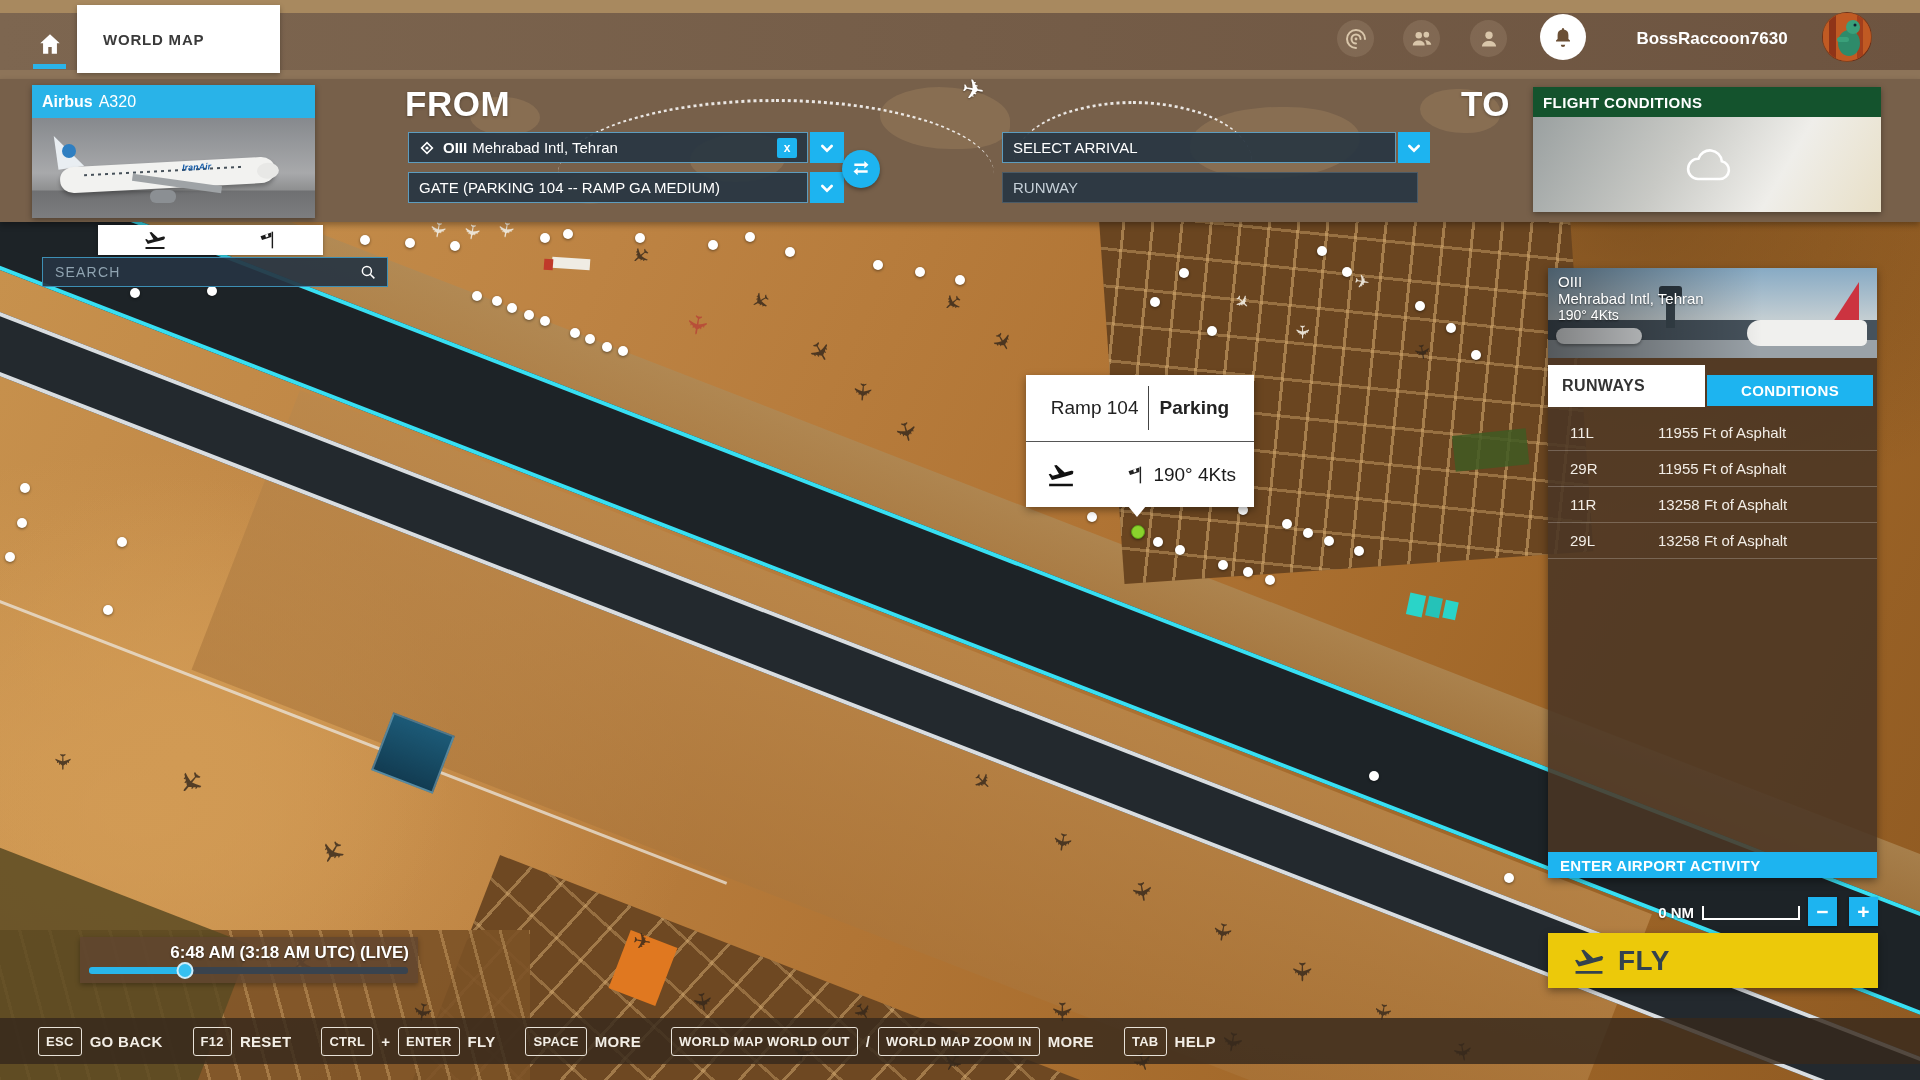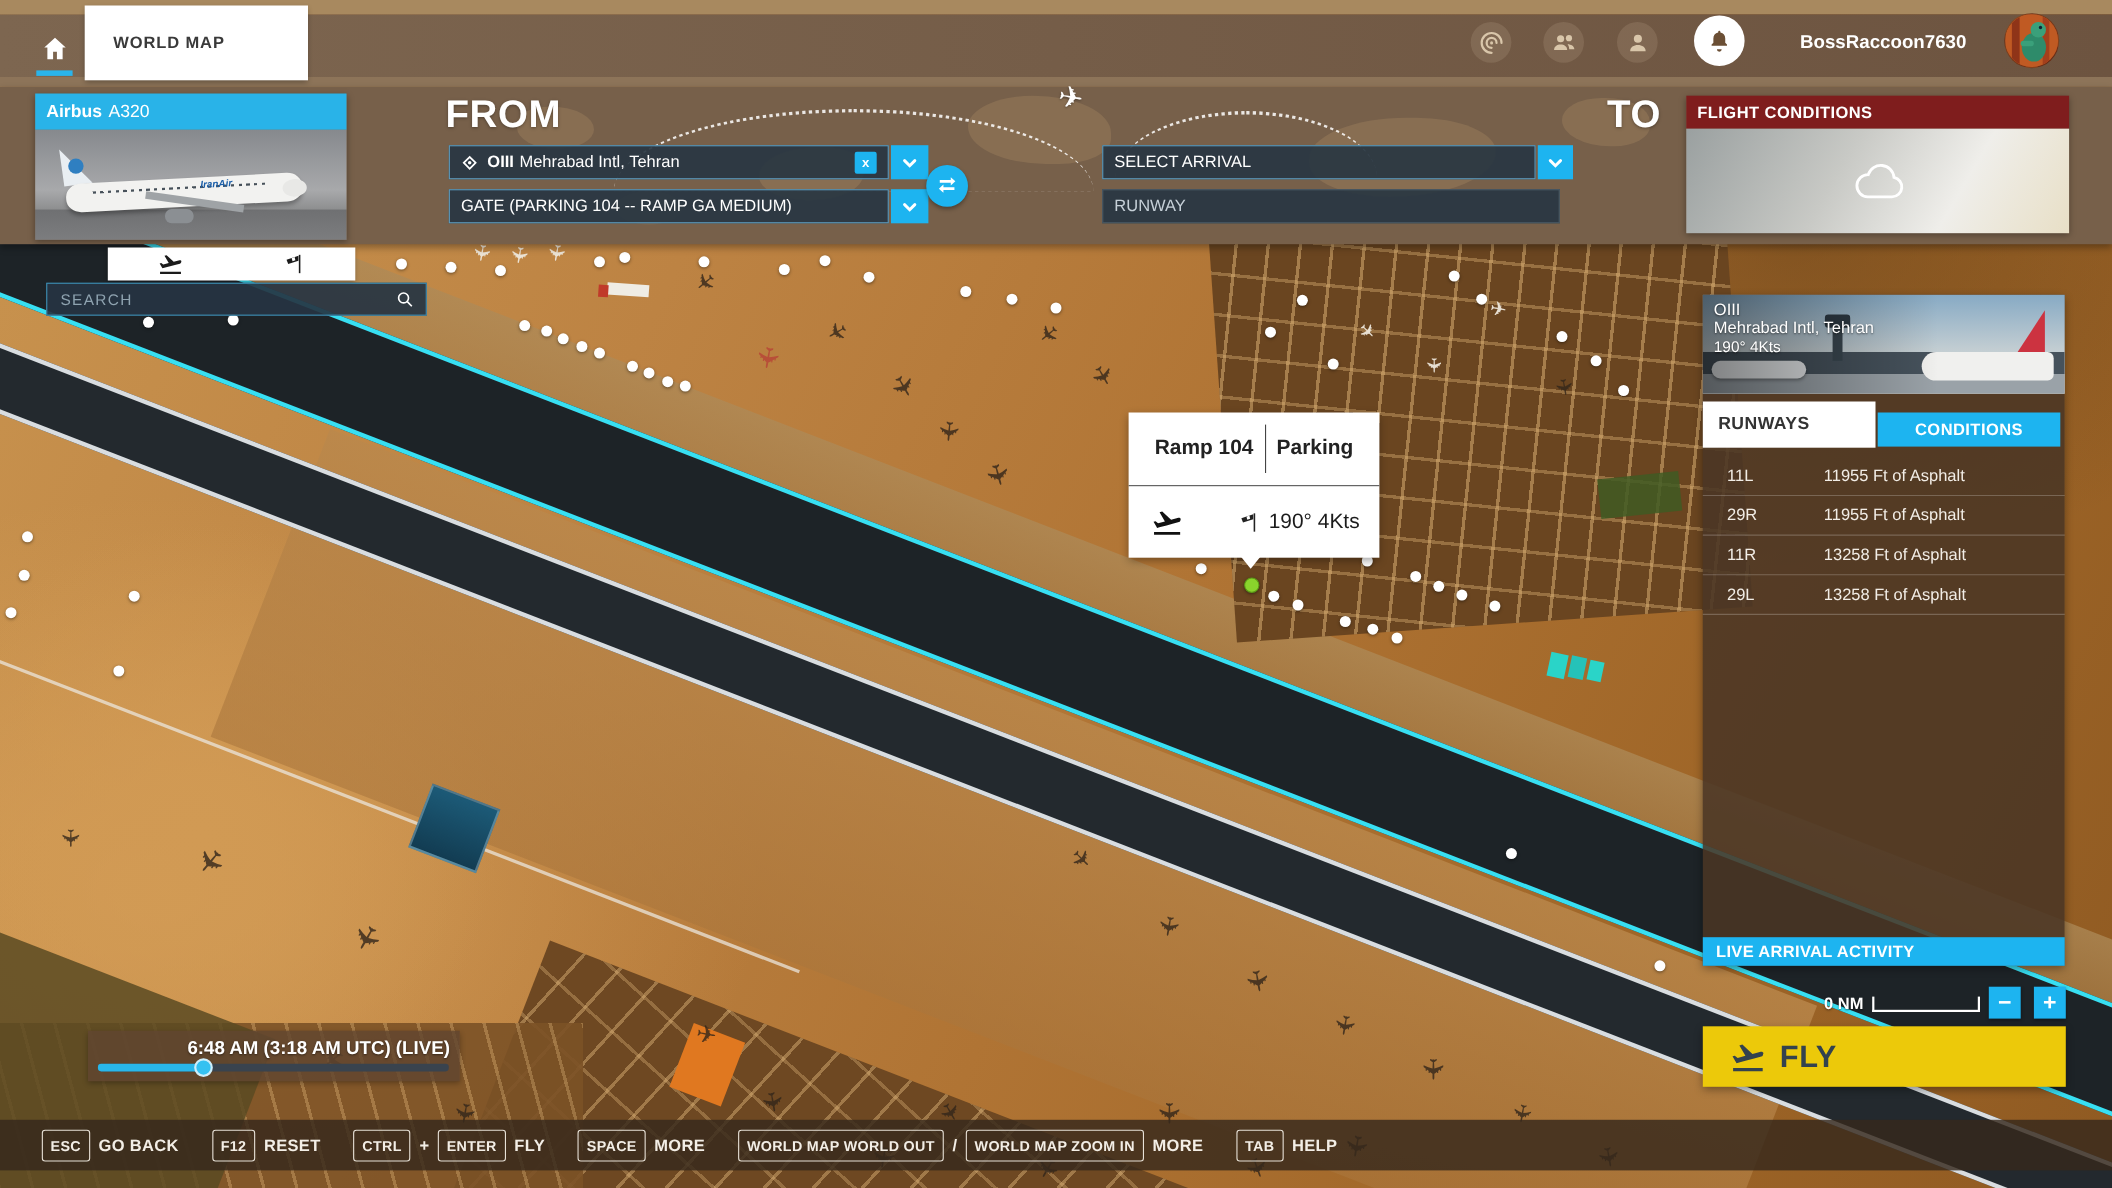--- a/index.html
+++ b/index.html
@@ -59,21 +59,21 @@
   .gdot{position:absolute;width:12px;height:12px;border-radius:50%;background:#8ad32c;
     border:1px solid #5c9a16;transform:translate(-50%,-50%);box-shadow:0 1px 3px rgba(0,0,0,.45)}
   .mplane{position:absolute;line-height:1;font-family:"DejaVu Sans",sans-serif}
   .td{color:rgba(50,38,26,.8)} .tl{color:rgba(238,232,220,.95)} .tr{color:#b84f38}
 
   
   #map-tooltip{left:1026px;top:375px;width:228px;height:132px;background:#fff;
     box-shadow:0 3px 8px rgba(0,0,0,.4);color:#222}
   .tt-top{height:66px;display:flex;align-items:center;justify-content:center;gap:10px;
     border-bottom:1px solid #555}
-  .tt-name{font-weight:bold;font-size:19px}
+  .tt-name{font-weight:normal;font-size:19px}
   .tt-sep{width:1px;height:44px;background:#444}
   .tt-type{font-size:19px;font-weight:600}
   .tt-bot{height:65px;display:flex;align-items:center;justify-content:space-between;padding:0 18px 0 20px}
   .tt-wind{display:flex;align-items:center;gap:7px;font-size:19px;color:#1b1b1b}
   #tt-pointer{left:1128px;top:506px;width:0;height:0;
     border-left:9px solid transparent;border-right:9px solid transparent;border-top:11px solid #fff}
 
   
   #strip-top{left:0;top:0;width:1920px;height:13px;background:#a8895f}
   #topbar{left:0;top:13px;width:1920px;height:57px;
@@ -132,21 +132,21 @@
     display:flex;align-items:center;justify-content:center;box-shadow:0 2px 4px rgba(0,0,0,.35)}
   .arc{position:absolute;border-top:3px dotted rgba(255,255,255,.85);
     border-radius:50% 50% 0 0/100% 100% 0 0}
   #arc-left{left:558px;top:99px;width:436px;height:72px}
   #arc-right{left:1014px;top:101px;width:238px;height:58px}
   #path-plane{left:962px;top:74px;color:#fff;font-size:27px;font-family:"DejaVu Sans",sans-serif;
     transform:rotate(10deg);text-shadow:0 1px 2px rgba(0,0,0,.4)}
 
   
   #fc-panel{left:1533px;top:87px;width:348px;height:125px;box-shadow:0 2px 6px rgba(0,0,0,.35)}
-  #fc-head{height:30px;background:#7f1d1d;color:#fff;font-weight:bold;font-size:15px;
+  #fc-head{height:30px;background:#14532d;color:#fff;font-weight:bold;font-size:15px;
     display:flex;align-items:center;padding-left:10px;letter-spacing:.4px}
   #fc-body{height:95px;position:relative;overflow:hidden;
     background:linear-gradient(120deg,#9aa0a0,#c8c9c5 40%,#efeeea 70%,#e8dfc6)}
   #fc-cloud{position:absolute;left:150px;top:28px}
 
   
   #layer-bar{left:98px;top:225px;width:225px;height:30px;background:#fff;display:flex;
     align-items:center;justify-content:space-around;box-shadow:0 1px 4px rgba(0,0,0,.35)}
   #search-box{left:42px;top:257px;width:346px;height:30px;background:rgba(38,52,66,.92);
     border:1px solid #3d8fb5;box-sizing:border-box;display:flex;align-items:center;padding:0 10px}
@@ -581,21 +581,21 @@
       <div class="rwy-row">
         <span class="rid">11R</span>
         <span class="rlen">13258 Ft of Asphalt</span>
       </div>
       <div class="rwy-row">
         <span class="rid">29L</span>
         <span class="rlen">13258 Ft of Asphalt</span>
       </div>
     </div>
   <div id="live-activity">
-    <span>LIVE ARRIVAL ACTIVITY</span>
+    <span>ENTER AIRPORT ACTIVITY</span>
   </div>
 </div>
 
 <div class="abs" id="scale-label">0 NM</div>
 <div class="abs" id="scale-bracket"></div>
 <div class="zoom-btn" id="zoom-minus">−</div>
 <div class="zoom-btn" id="zoom-plus">+</div>
 
 <div class="abs" id="fly-btn">
   <span style="display:flex">

